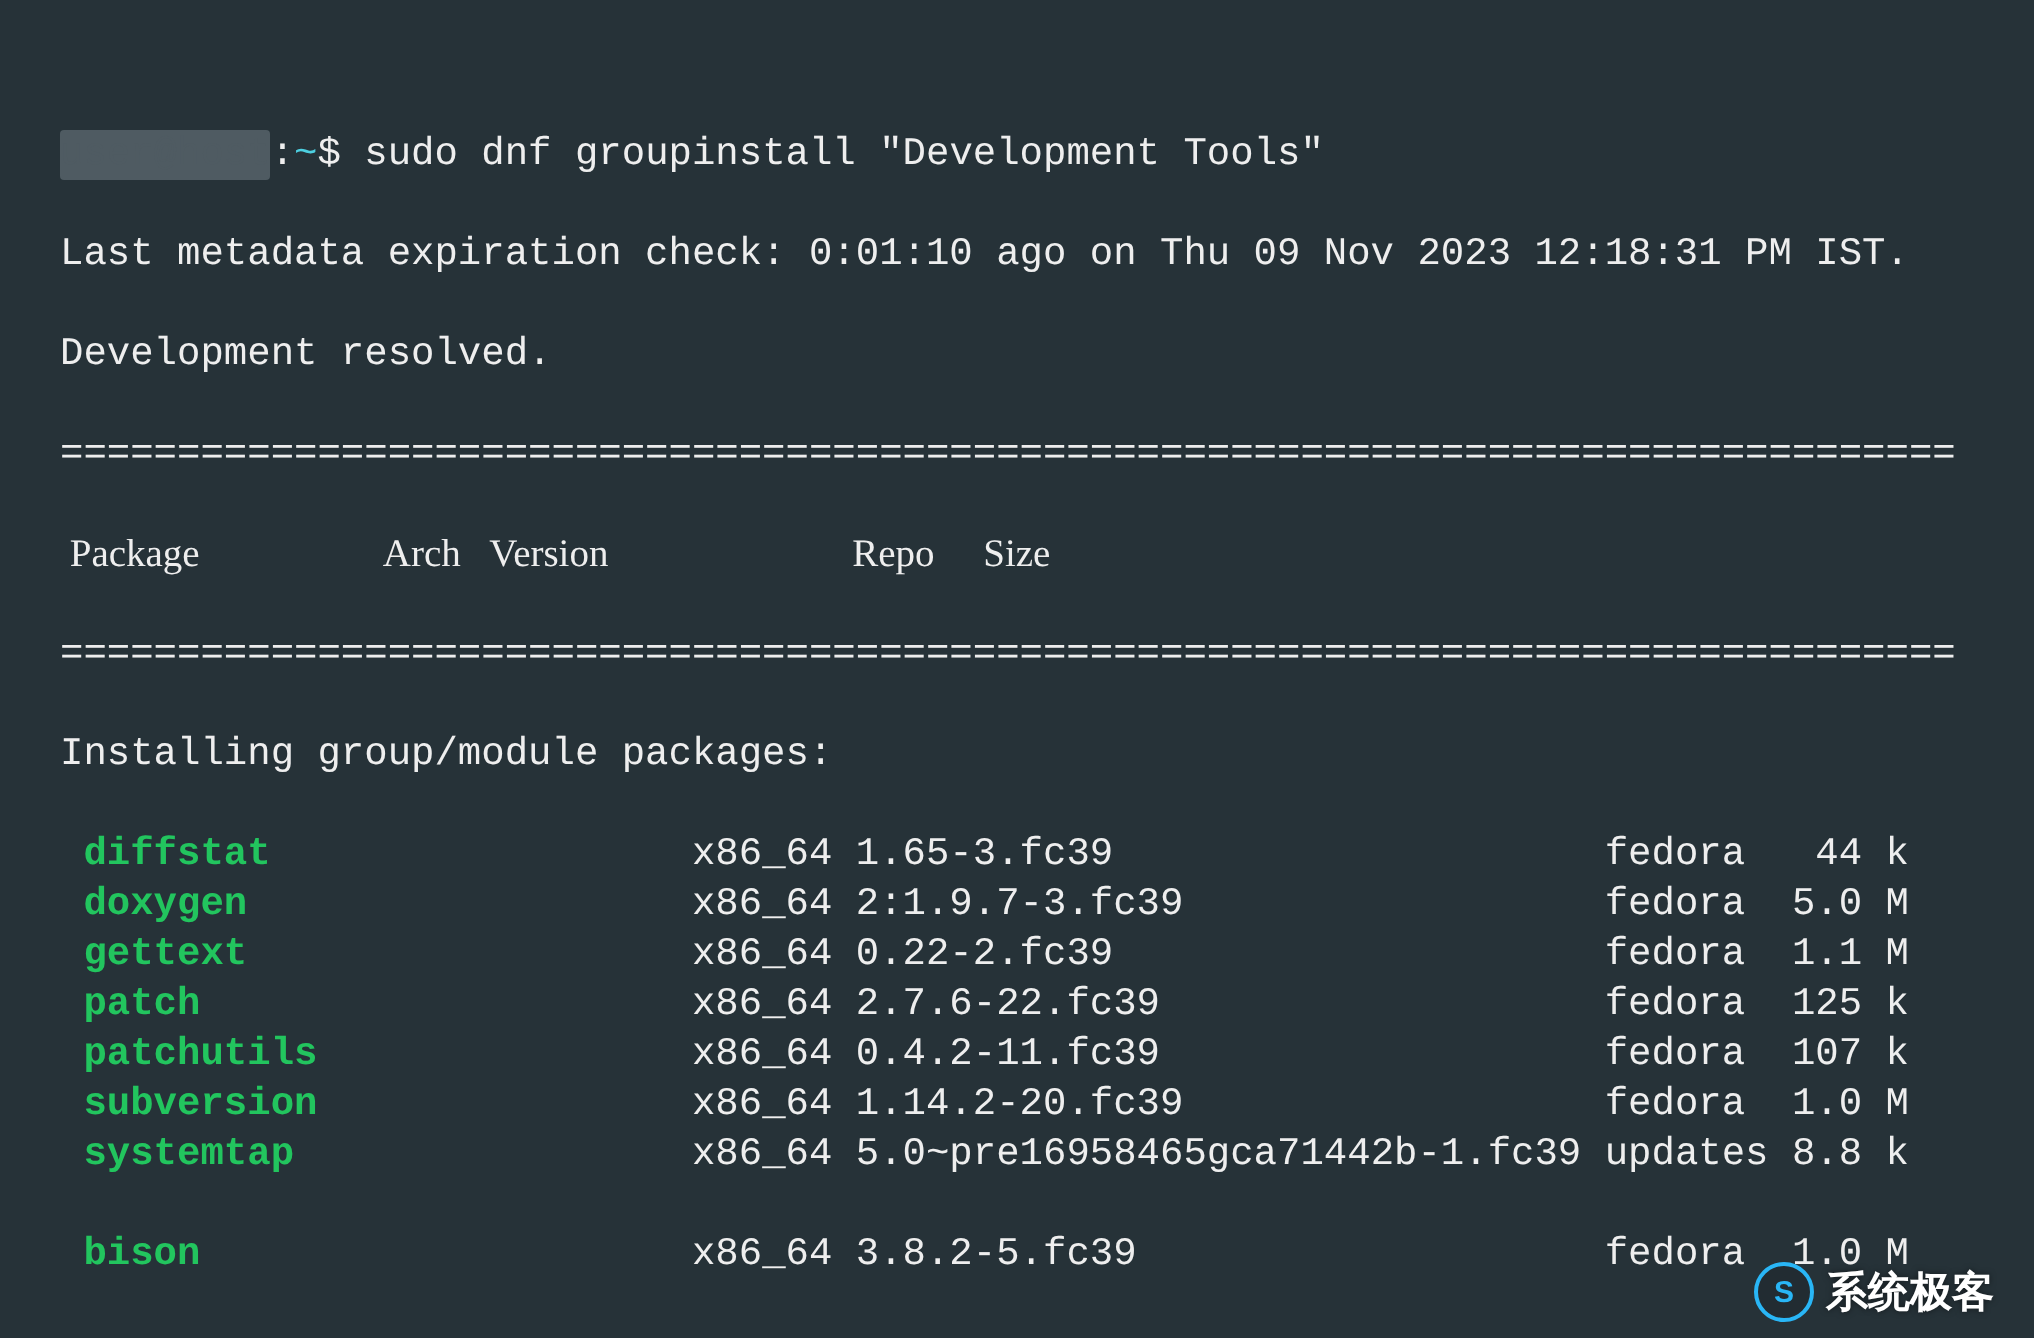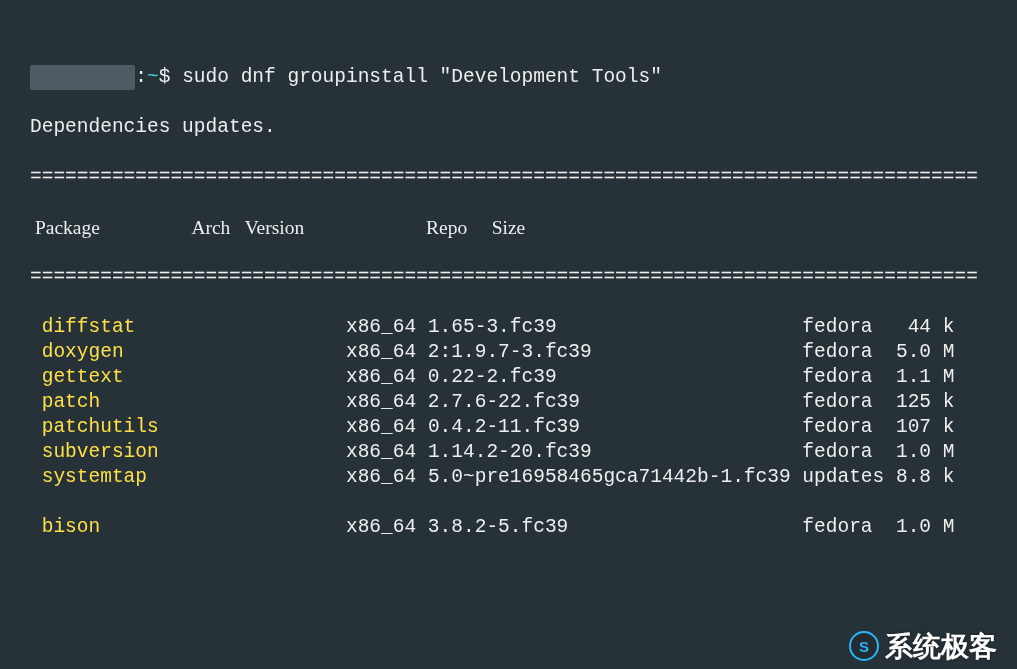--- a/index.html
+++ b/index.html
@@ -24,21 +24,21 @@
     display: inline-block;
     background: #4f5b62;
     color: #4f5b62;
     border-radius:2px;
     text-align:right;
   }
   .prompt-colon { color: #eeeeee; }
   .tilde { color: #4dd0e1; }
   .dollar { color: #eeeeee; }
   .cmd { color: #eeeeee; }
-  .pkg { color: #fde047; font-weight: normal; }
+  .pkg { color: #22c55e; font-weight: bold; }
   .txt { color: #eeeeee; }
   .hdr { color: #eeeeee; font-family: Liberation Serif, serif; }
   .rule { color: #eeeeee; letter-spacing:0;}
   .watermark {
     position: absolute;
     right: 20px;
     bottom: 8px;
     display: flex;
     align-items: center;
     gap: 6px;
@@ -54,34 +54,36 @@
     justify-content:center;
     color:#29b6f6;
     font-size:15px;
     font-weight:bold;
     font-family: sans-serif;
     background: rgba(0,0,0,0.1);
   }
   .wm-text {
     color:#ffffff;
     font-family: "Microsoft YaHei", sans-serif;
-    font-size:28px;
+    font-size:21px;
     font-weight:bold;
     text-shadow: 0 0 3px rgba(0,0,0,.5);
   }
 </style>
 </head>
 <body>
 
 <div class="terminal">
 <div class="line"><span class="redacted">user@host</span><span class="prompt-colon">:</span><span class="tilde">~</span><span class="dollar">$ </span><span class="cmd">sudo dnf groupinstall "Development Tools"</span></div>
-<div class="line txt">Dependencies updates.</div>
+<div class="line txt">Last metadata expiration check: 0:01:10 ago on Thu 09 Nov 2023 12:18:31 PM IST.</div>
+<div class="line txt">Development resolved.</div>
 <div class="line rule">=================================================================================</div>
 <div class="line hdr" id="header-line"> Package                   Arch   Version                         Repo     Size</div>
 <div class="line rule">=================================================================================</div>
+<div class="line txt">Installing group/module packages:</div>
 <div id="group-rows"><div class="line"> <span class="pkg">diffstat</span><span class="txt">                  x86_64 1.65-3.fc39                     fedora   44 k</span></div><div class="line"> <span class="pkg">doxygen</span><span class="txt">                   x86_64 2:1.9.7-3.fc39                  fedora  5.0 M</span></div><div class="line"> <span class="pkg">gettext</span><span class="txt">                   x86_64 0.22-2.fc39                     fedora  1.1 M</span></div><div class="line"> <span class="pkg">patch</span><span class="txt">                     x86_64 2.7.6-22.fc39                   fedora  125 k</span></div><div class="line"> <span class="pkg">patchutils</span><span class="txt">                x86_64 0.4.2-11.fc39                   fedora  107 k</span></div><div class="line"> <span class="pkg">subversion</span><span class="txt">                x86_64 1.14.2-20.fc39                  fedora  1.0 M</span></div><div class="line"> <span class="pkg">systemtap</span><span class="txt">                 x86_64 5.0~pre16958465gca71442b-1.fc39 updates 8.8 k</span></div></div>
 <div id="deps-rows"><div class="line"> <span class="pkg">bison</span><span class="txt">                     x86_64 3.8.2-5.fc39                    fedora  1.0 M</span></div></div>
 </div>
 
 <div class="watermark">
   <span class="wm-circle">S</span>
   <span class="wm-text">系统极客</span>
 </div>
 
 </body></html>

